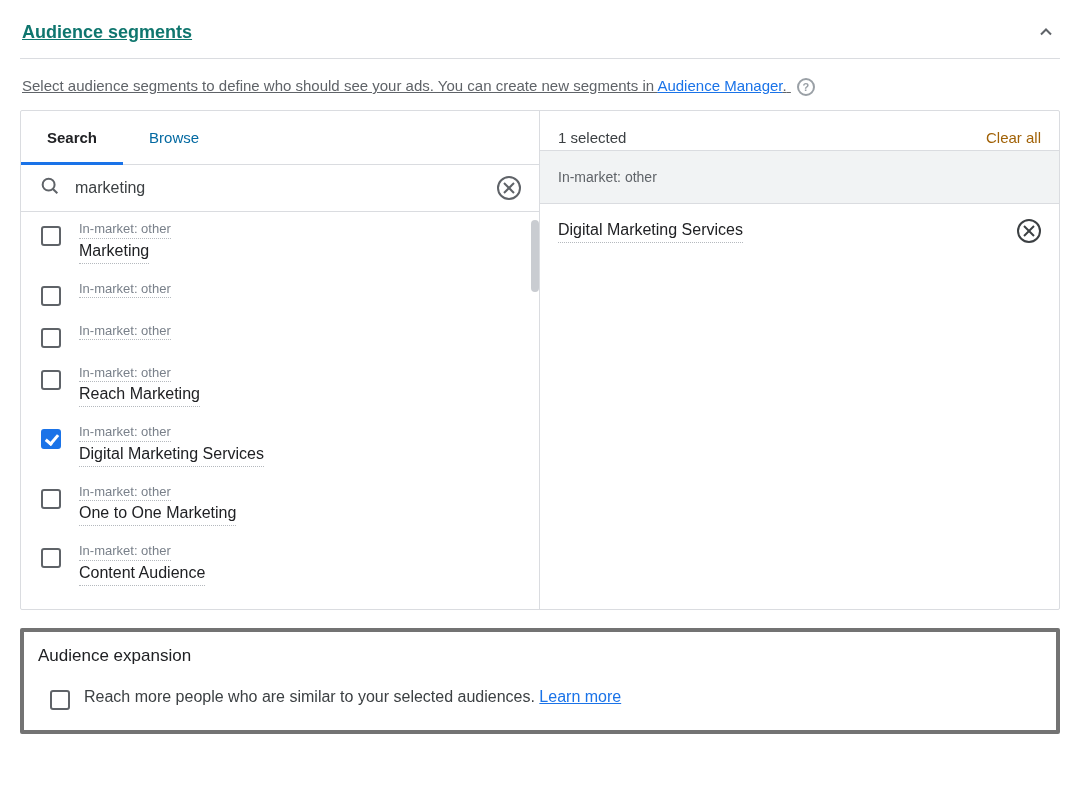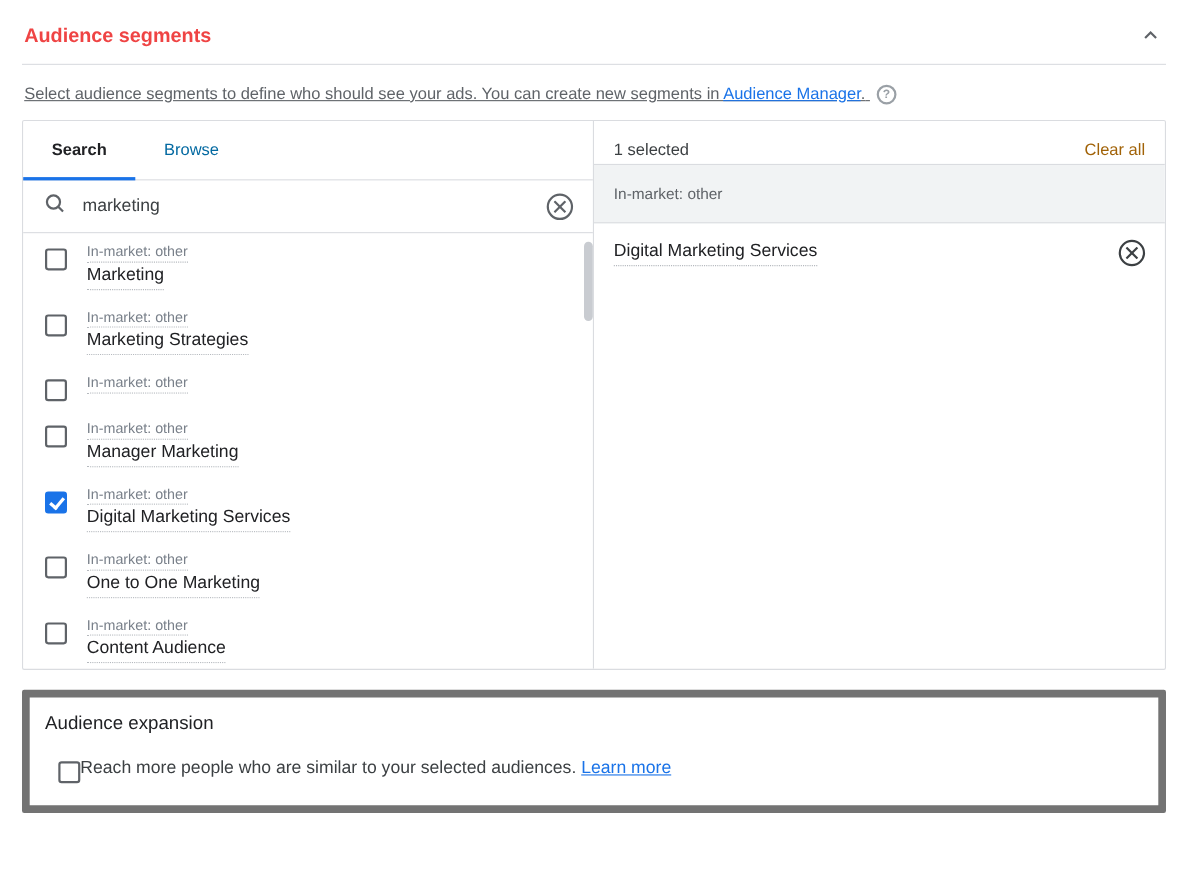--- a/index.html
+++ b/index.html
@@ -2,21 +2,21 @@
 <html><head>
 <meta charset="utf-8">
 <style>
   * { box-sizing: border-box; }
   html, body { margin: 0; padding: 0; font-family: Arial, Helvetica, sans-serif; background:#fff; color:#202124; }
   .page { width:1080px; min-height:790px; padding:14px 20px 20px 20px; }
   .section-header {
     display:flex; align-items:center; justify-content:space-between;
     padding:6px 2px 14px 2px; border-bottom:1px solid #dadce0;
   }
-  .section-title { font-size:18px; font-weight:600; color:#ef4444; }
+  .section-title { font-size:18px; font-weight:600; color:#0f766e;text-decoration:underline; }
   .chev { width:24px; height:24px; display:flex; align-items:center; justify-content:center; color:#5f6368; }
   .intro { font-size:15px; color:#5f6368; padding:18px 2px 14px 2px;text-decoration:underline; }
   .intro a { color:#1a73e8; text-decoration:underline; }
   .help-icon {
     display:inline-flex; align-items:center; justify-content:center;
     width:18px; height:18px; border:2px solid #9aa0a6; border-radius:50%;
     font-size:11px; color:#9aa0a6; margin-left:6px; vertical-align:middle;
     font-weight:bold;
   }
   .panel {
@@ -90,25 +90,25 @@
   .sel-name {
     font-size:16px; color:#202124; border-bottom:1px dotted #b5b9be;
     line-height:1.5; width:fit-content;
   }
   .remove-x {
     width:24px; height:24px; border:2px solid #3c4043; border-radius:50%;
     display:flex; align-items:center; justify-content:center; color:#3c4043;
     cursor:pointer;
   }
   .expansion-wrap {
-    margin-top:18px; border:7px solid #737373; border-radius:2px;
+    margin-top:18px; border:4px solid #737373; border-radius:2px;
     padding:14px 14px 20px 14px;
   }
   .expansion-title { font-size:17px; color:#202124; margin-bottom:18px; }
-  .expansion-row { display:flex; align-items:center; gap:0; padding-left:12px; }
+  .expansion-row { display:flex; align-items:center; gap:14px; padding-left:12px; }
   .exp-text { font-size:16px; color:#3c4043; }
   .exp-text a { color:#1a73e8; text-decoration:underline; }
 </style>
 </head>
 <body>
 
 <div class="page">
 
   <div class="section-header">
     <div class="section-title">Audience segments</div>
@@ -155,34 +155,33 @@
             <div class="cb-box"></div>
             <div class="result-body">
               <div class="cat">In-market: other</div>
               <div class="name">Marketing</div>
             </div>
           </div>
           <div class="result">
             <div class="cb-box"></div>
             <div class="result-body">
               <div class="cat">In-market: other</div>
-              <div class="name">Marketing Strategies</div>
-            </div>
-          </div>
-          <div class="result">
-            <div class="cb-box"></div>
-            <div class="result-body">
-              <div class="cat">In-market: other</div>
-            </div>
-          </div>
-          <div class="result">
-            <div class="cb-box"></div>
-            <div class="result-body">
-              <div class="cat">In-market: other</div>
-              <div class="name">Manager Marketing</div>
+            </div>
+          </div>
+          <div class="result">
+            <div class="cb-box"></div>
+            <div class="result-body">
+              <div class="cat">In-market: other</div>
+            </div>
+          </div>
+          <div class="result">
+            <div class="cb-box"></div>
+            <div class="result-body">
+              <div class="cat">In-market: other</div>
+              <div class="name">Reach Marketing</div>
             </div>
           </div>
           <div class="result">
             <div class="cb-box checked"></div>
             <div class="result-body">
               <div class="cat">In-market: other</div>
               <div class="name">Digital Marketing Services</div>
             </div>
           </div>
           <div class="result">

